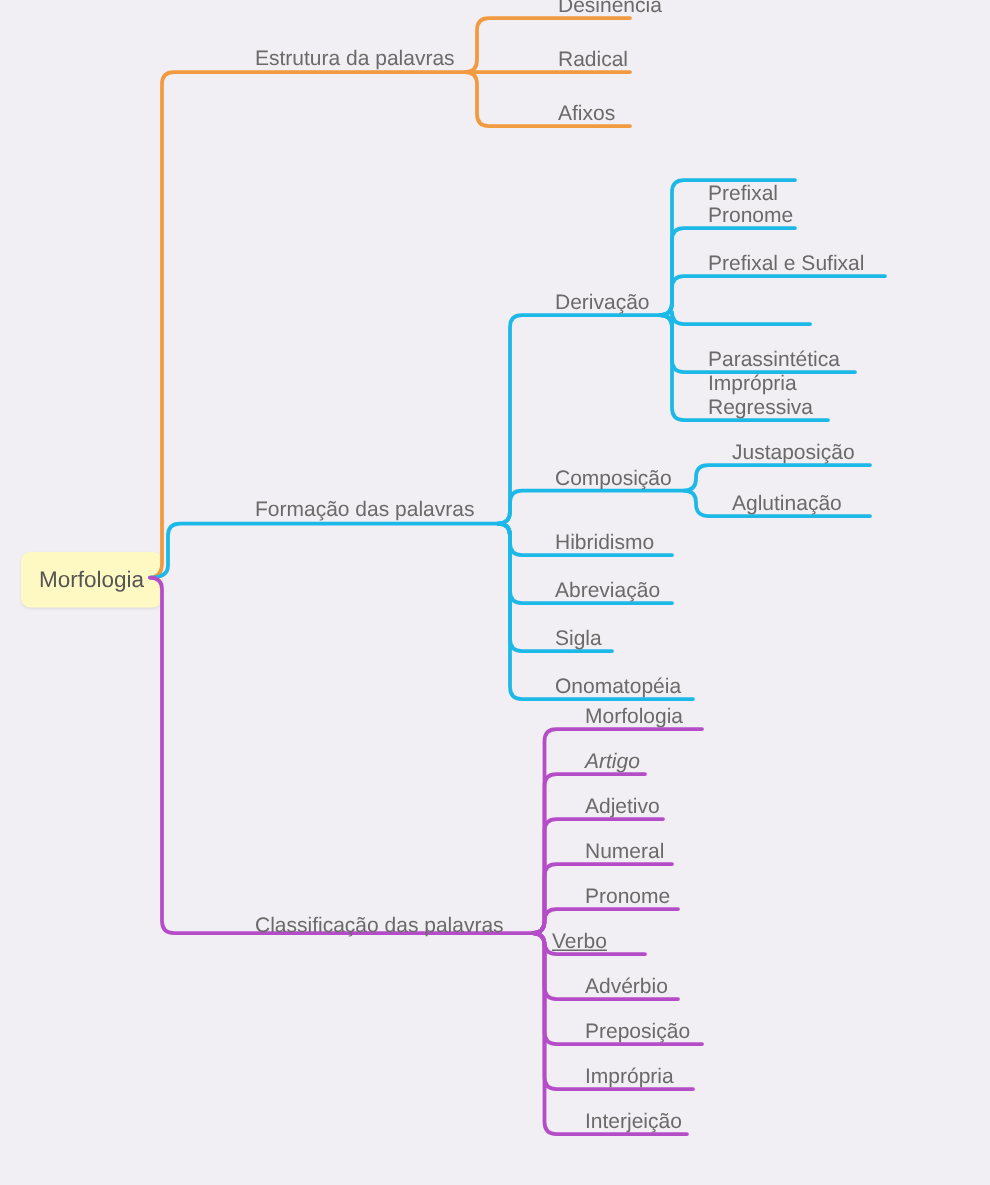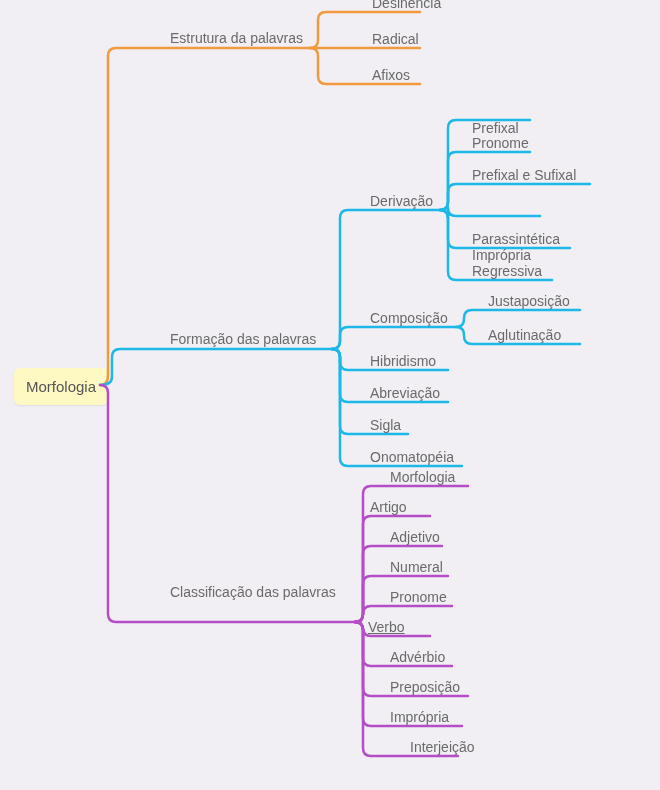--- a/index.html
+++ b/index.html
@@ -113,23 +113,23 @@
 <div class="label" style="left:472px; top:120px;">Prefixal</div>
 <div class="label" style="left:472px; top:135px;">Pronome</div>
 <div class="label" style="left:472px; top:167px;">Prefixal e Sufixal</div>
 <div class="label" style="left:472px; top:199px;margin-top:48px;">Imprópria</div>
 <div class="label" style="left:472px; top:231px;">Parassintética</div>
 <div class="label" style="left:472px; top:263px;">Regressiva</div>
 
 <div class="label" style="left:488px; top:293px;">Justaposição</div>
 <div class="label" style="left:488px; top:327px;">Aglutinação</div>
 
-<div class="label" style="left:170px; top:584px;">Classificação das palavras</div>
+<div class="label" style="left:170px; top:608px;">Classificação das palavras</div>
 <div class="label" style="left:390px; top:469px;">Morfologia</div>
-<div class="label" style="left:370px; top:499px;">Artigo</div>
+<div class="label" style="left:390px; top:499px;font-style:italic;">Artigo</div>
 <div class="label" style="left:390px; top:529px;">Adjetivo</div>
 <div class="label" style="left:390px; top:559px;">Numeral</div>
 <div class="label" style="left:390px; top:589px;">Pronome</div>
 <div class="label" style="left:368px; top:619px;text-decoration:underline;">Verbo</div>
 <div class="label" style="left:390px; top:649px;">Advérbio</div>
 <div class="label" style="left:390px; top:679px;">Preposição</div>
 <div class="label" style="left:390px; top:709px;">Imprópria</div>
-<div class="label" style="left:390px; top:739px;margin-left:20px;">Interjeição</div>
+<div class="label" style="left:390px; top:739px;">Interjeição</div>
 
 </body></html>

